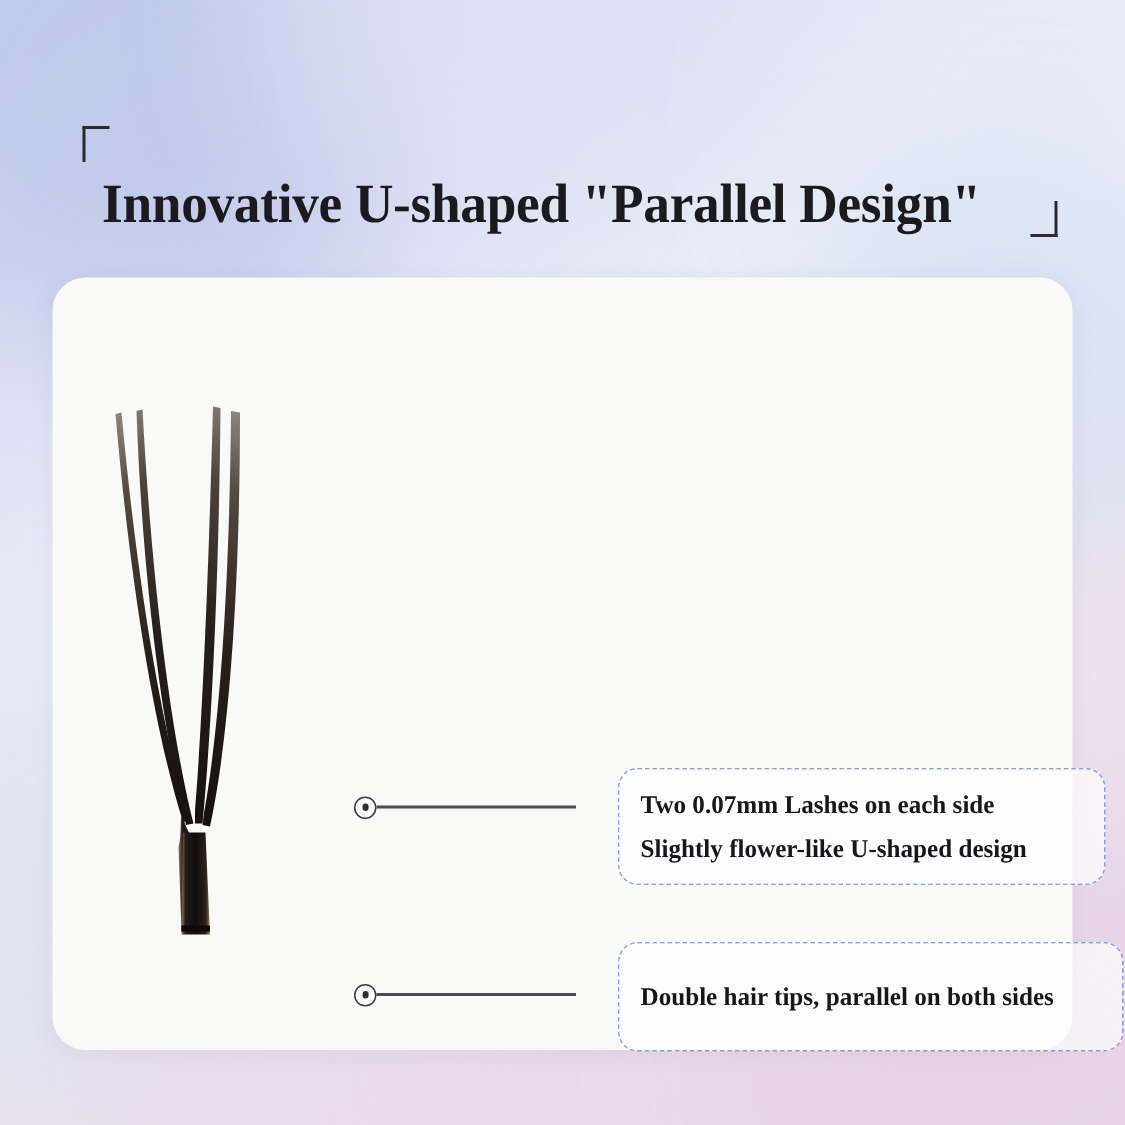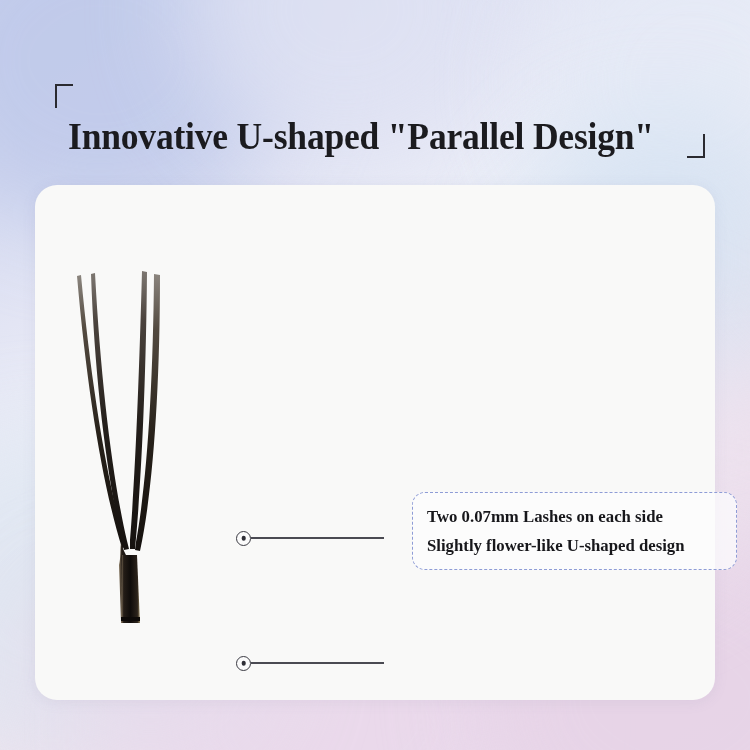--- a/index.html
+++ b/index.html
@@ -164,21 +164,21 @@
   .callout .line {
     font-family: "Liberation Serif", serif;
     font-weight: bold;
     font-size: 17px;
     color: #17171b;
     line-height: 29px;
     white-space: nowrap;
     transform: scaleX(0.985);
     transform-origin: left center;
   }
-  #callout-1 { left: 377px; top: 307px; width: 325px; height: 78px; }
+  #callout-1 { left: 377px; top: 327px; width: 325px; height: 78px; }
   #callout-2 { left: 377px; top: 443px; width: 337px; height: 73px; }
 </style>
 </head>
 <body>
 
 <div id="page">
 
   <div class="bg-layer bg-base"></div>
   <div class="bg-layer">
     <div class="bg-blob blob-1"></div>
@@ -243,15 +243,18 @@
     <div class="connector" id="connector-2">
       <span class="marker"></span>
       <span class="rule"></span>
     </div>
 
     <div class="callout" id="callout-1">
       <div class="line">Two 0.07mm Lashes on each side</div>
       <div class="line">Slightly flower-like U-shaped design</div>
     </div>
 
+    <div class="callout" id="callout-2">
+      <div class="line">Double hair tips, parallel on both sides</div>
+    </div>
 
   </div>
 </div>
 
 </body></html>

